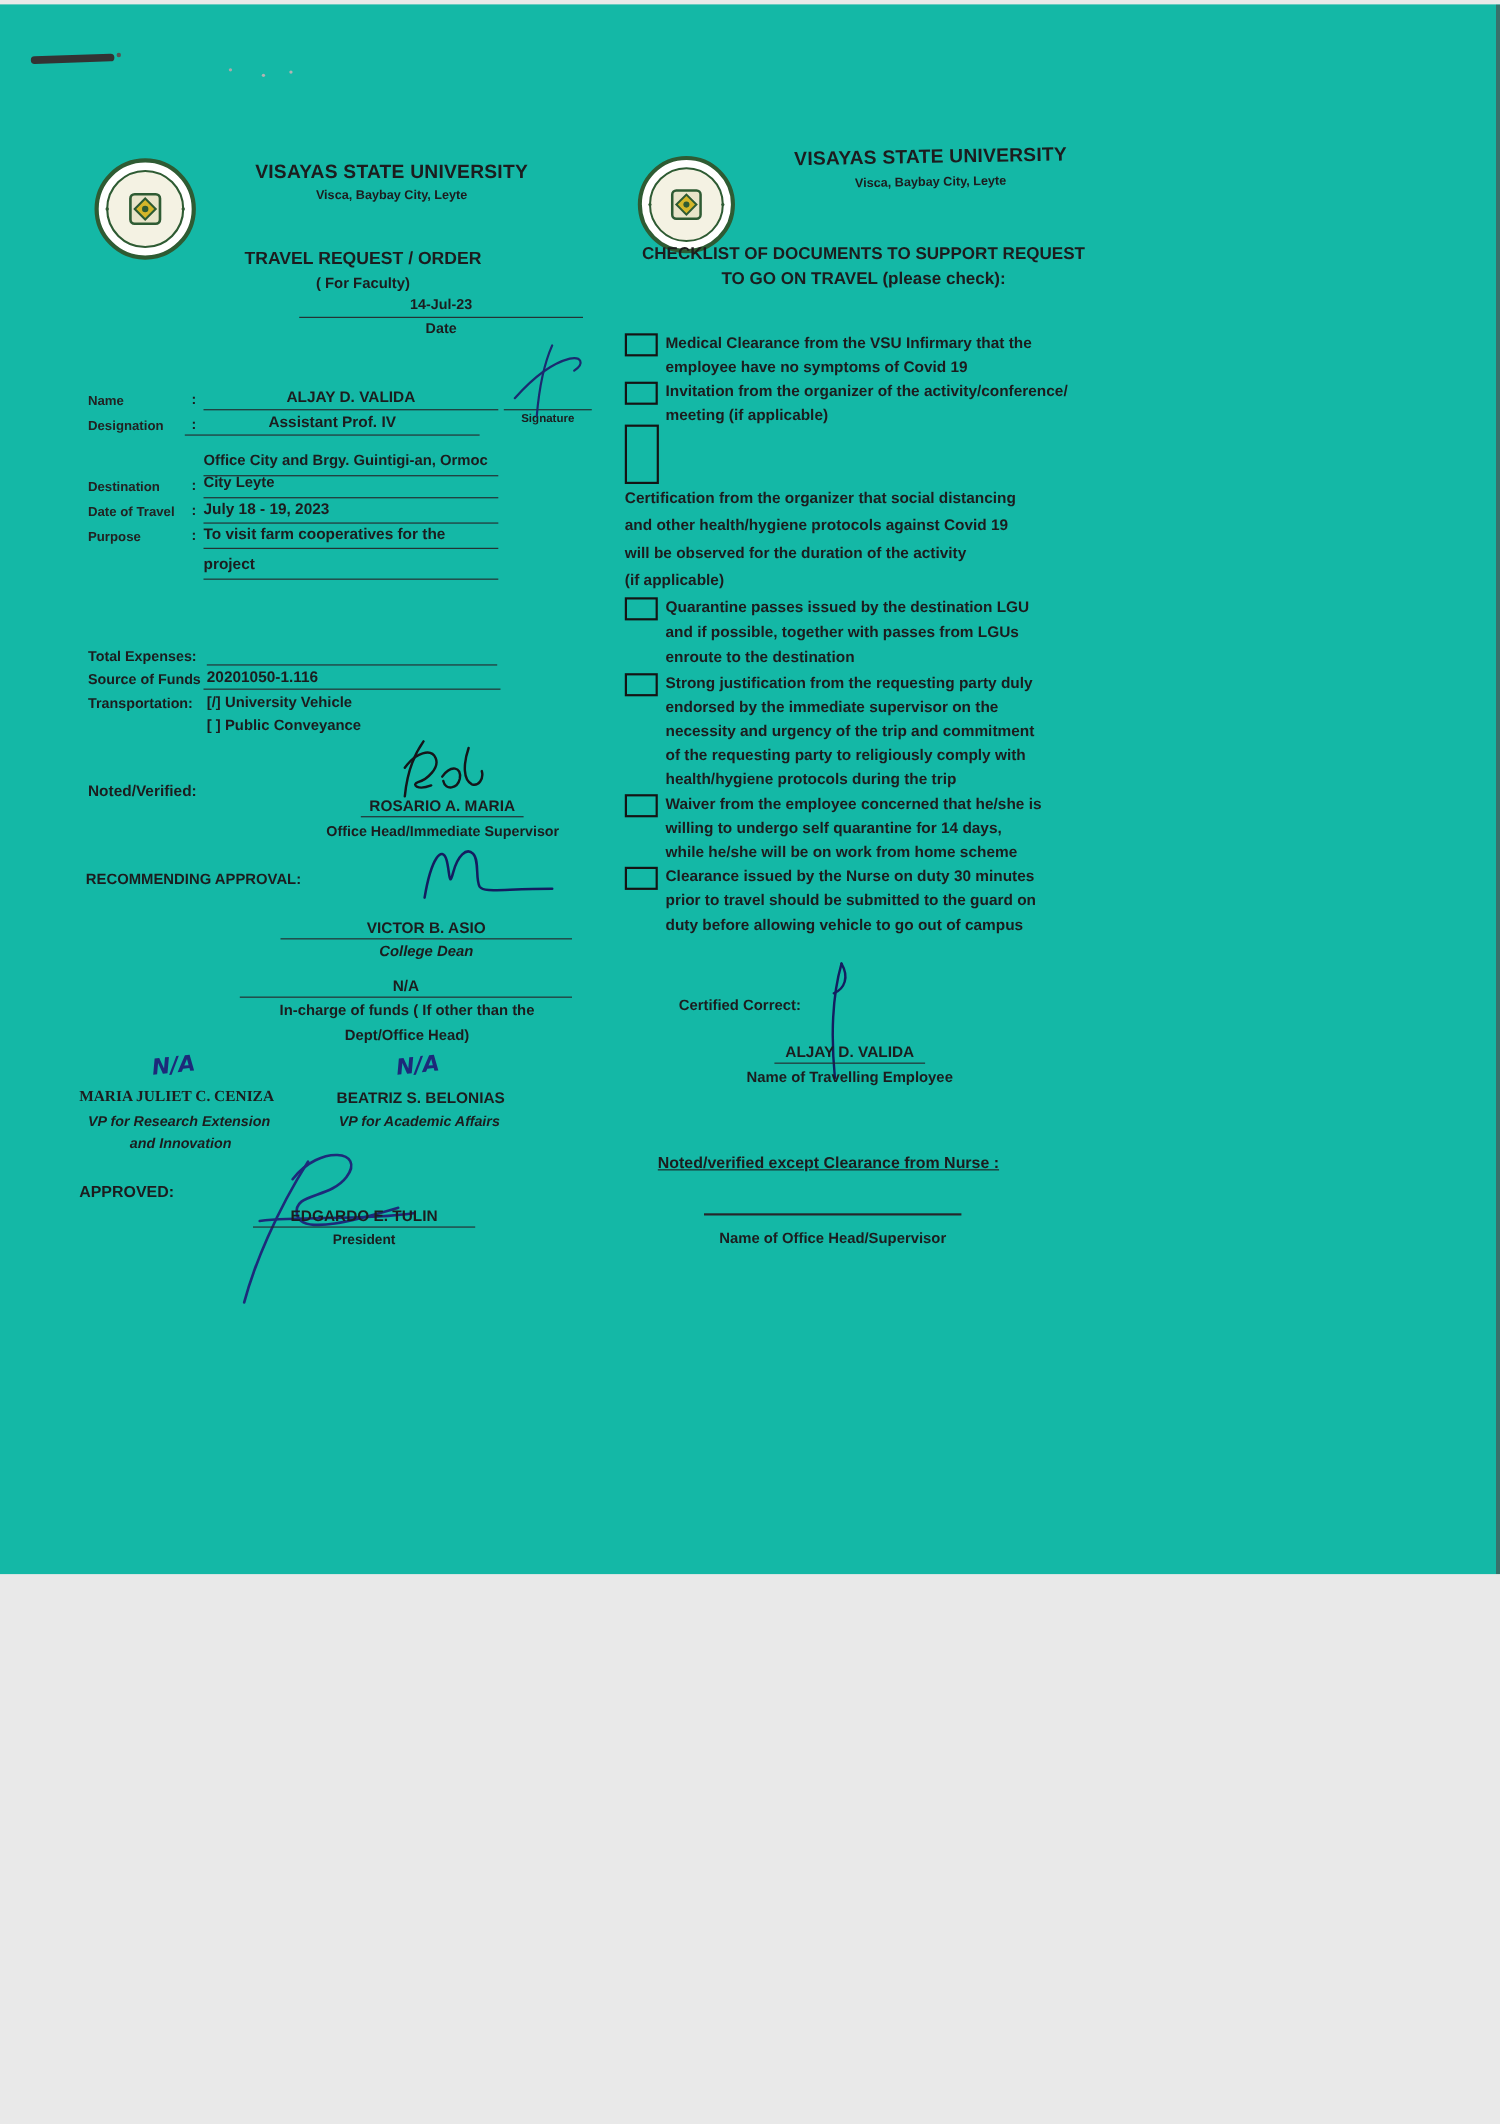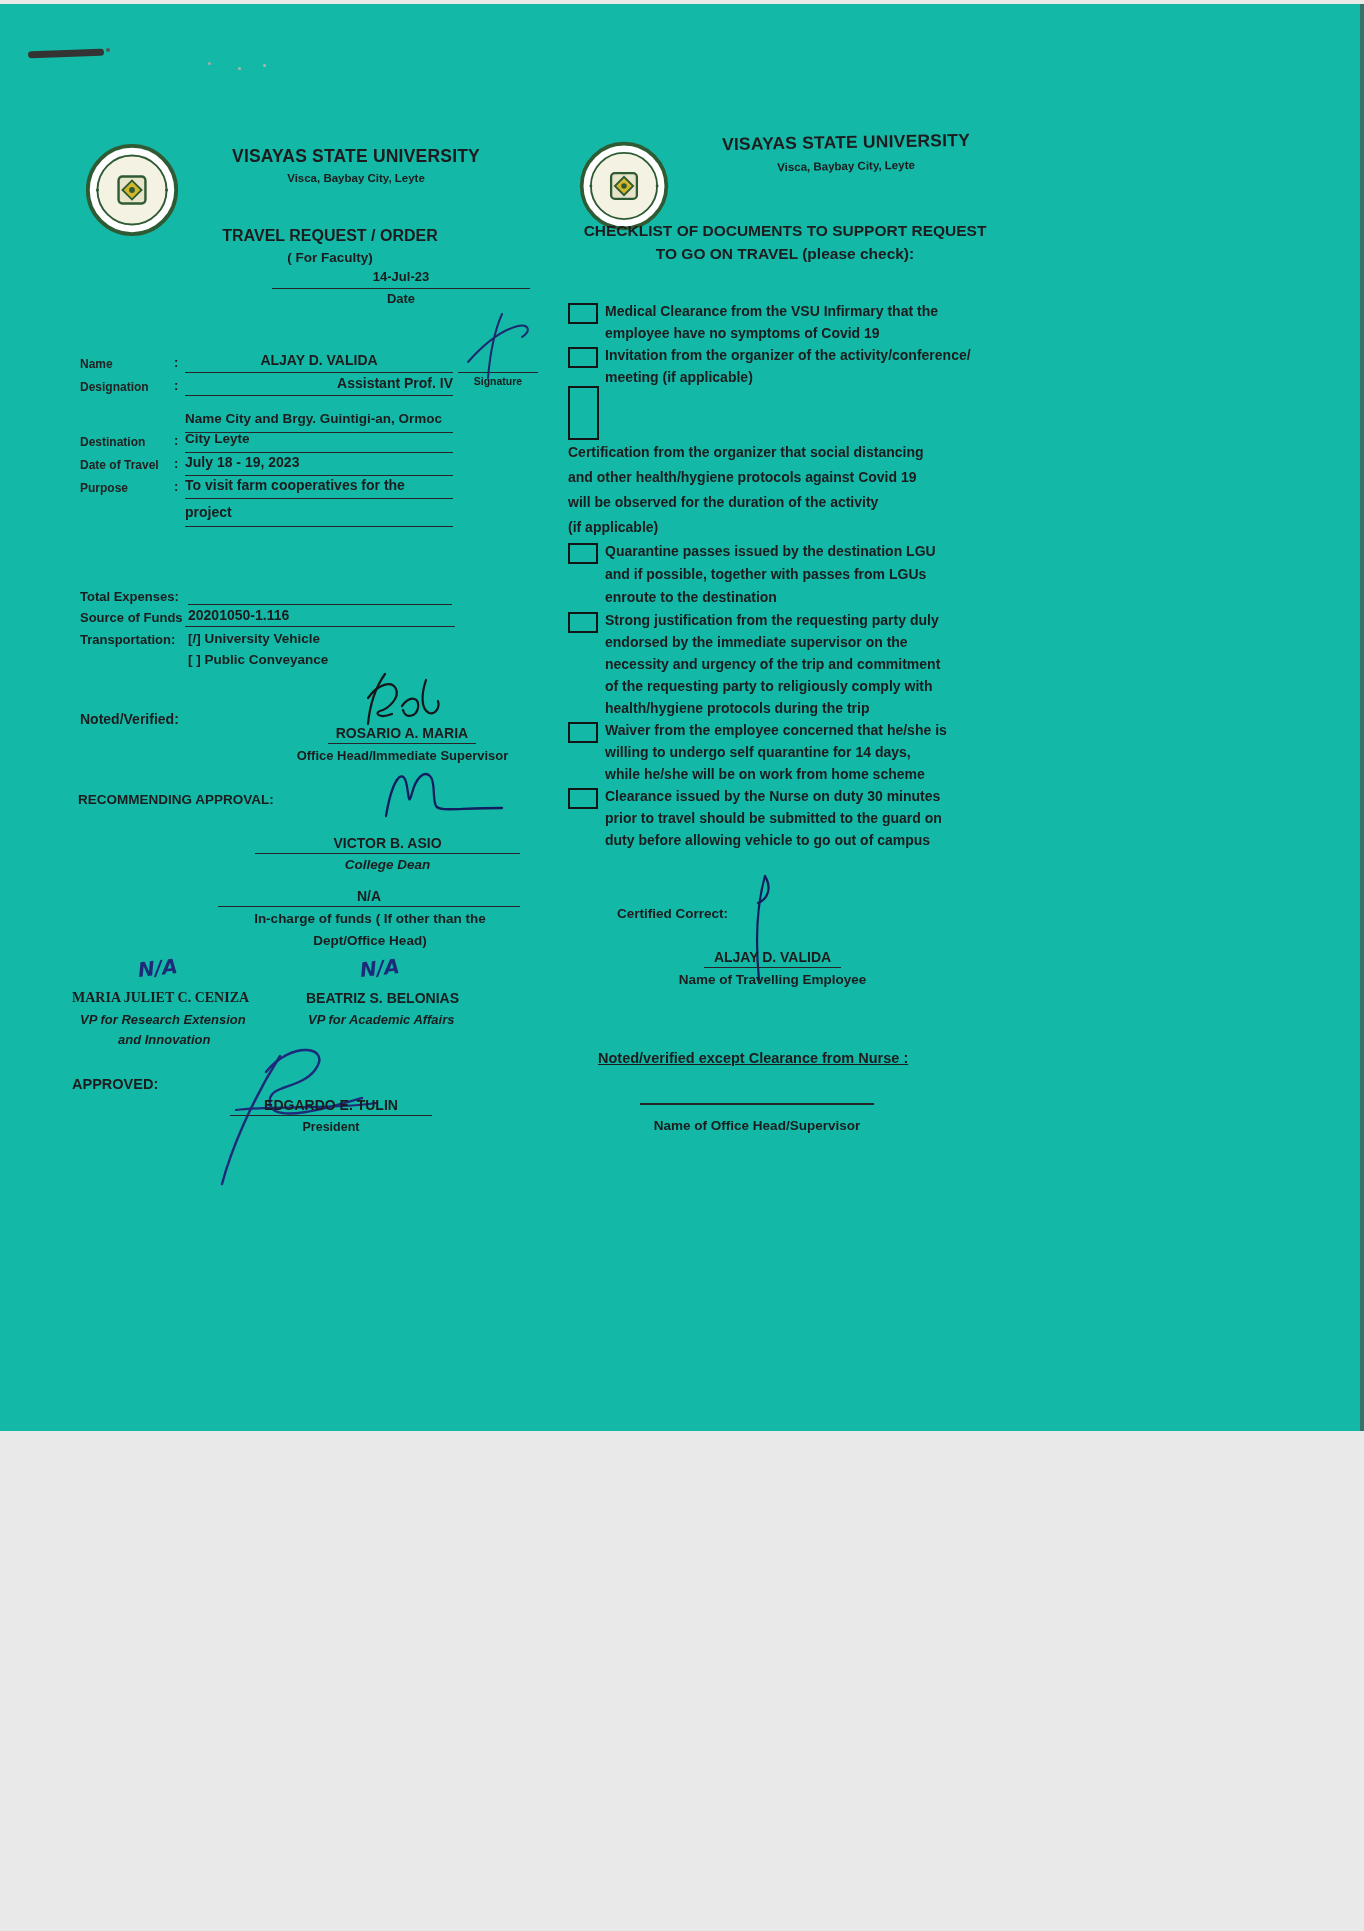--- a/index.html
+++ b/index.html
@@ -85,23 +85,23 @@
   <div class="abs ctr val ul nw" style="left:185px;top:348px;width:268px;height:20px;">ALJAY D. VALIDA</div>
   <div class="abs line" style="left:458px;top:368px;width:80px;"></div>
   <div class="abs ctr b" style="left:455px;top:371px;width:86px;font-size:10.5px;">Signature</div>
   <svg class="abs sig-svg" style="left:460px;top:308px;" width="85" height="70" viewBox="0 0 85 70">
     <path d="M42,2 C34,20 30,42 28,66" stroke="#1b2a70" stroke-width="2"></path>
     <path d="M8,50 C24,32 42,18 58,14 C68,12 72,18 62,25" stroke="#1b2a70" stroke-width="2"></path>
   </svg>
 
   <div class="abs fld-label" style="left:80px;top:376px;">Designation</div>
   <div class="abs colon" style="left:174px;top:374px;">:</div>
-  <div class="abs ctr val ul nw" style="left:185px;top:371px;width:268px;height:20px;text-align:right;">Assistant Prof. IV</div>
-
-  <div class="abs val ul nw" style="left:185px;top:407px;width:268px;height:21px;font-size:13.5px;">Name City and Brgy. Guintigi-an, Ormoc</div>
+  <div class="abs ctr val ul nw" style="left:168px;top:371px;width:268px;height:20px;">Assistant Prof. IV</div>
+
+  <div class="abs val ul nw" style="left:185px;top:407px;width:268px;height:21px;font-size:13.5px;">Office City and Brgy. Guintigi-an, Ormoc</div>
   <div class="abs fld-label" style="left:80px;top:431px;">Destination</div>
   <div class="abs colon" style="left:174px;top:429px;">:</div>
   <div class="abs val ul nw" style="left:185px;top:427px;width:268px;height:21px;font-size:13.5px;">City Leyte</div>
 
   <div class="abs fld-label" style="left:80px;top:454px;">Date of Travel</div>
   <div class="abs colon" style="left:174px;top:452px;">:</div>
   <div class="abs val ul nw" style="left:185px;top:450px;width:268px;height:21px;">July 18 - 19, 2023</div>
 
   <div class="abs fld-label" style="left:80px;top:477px;">Purpose</div>
   <div class="abs colon" style="left:174px;top:475px;">:</div>

